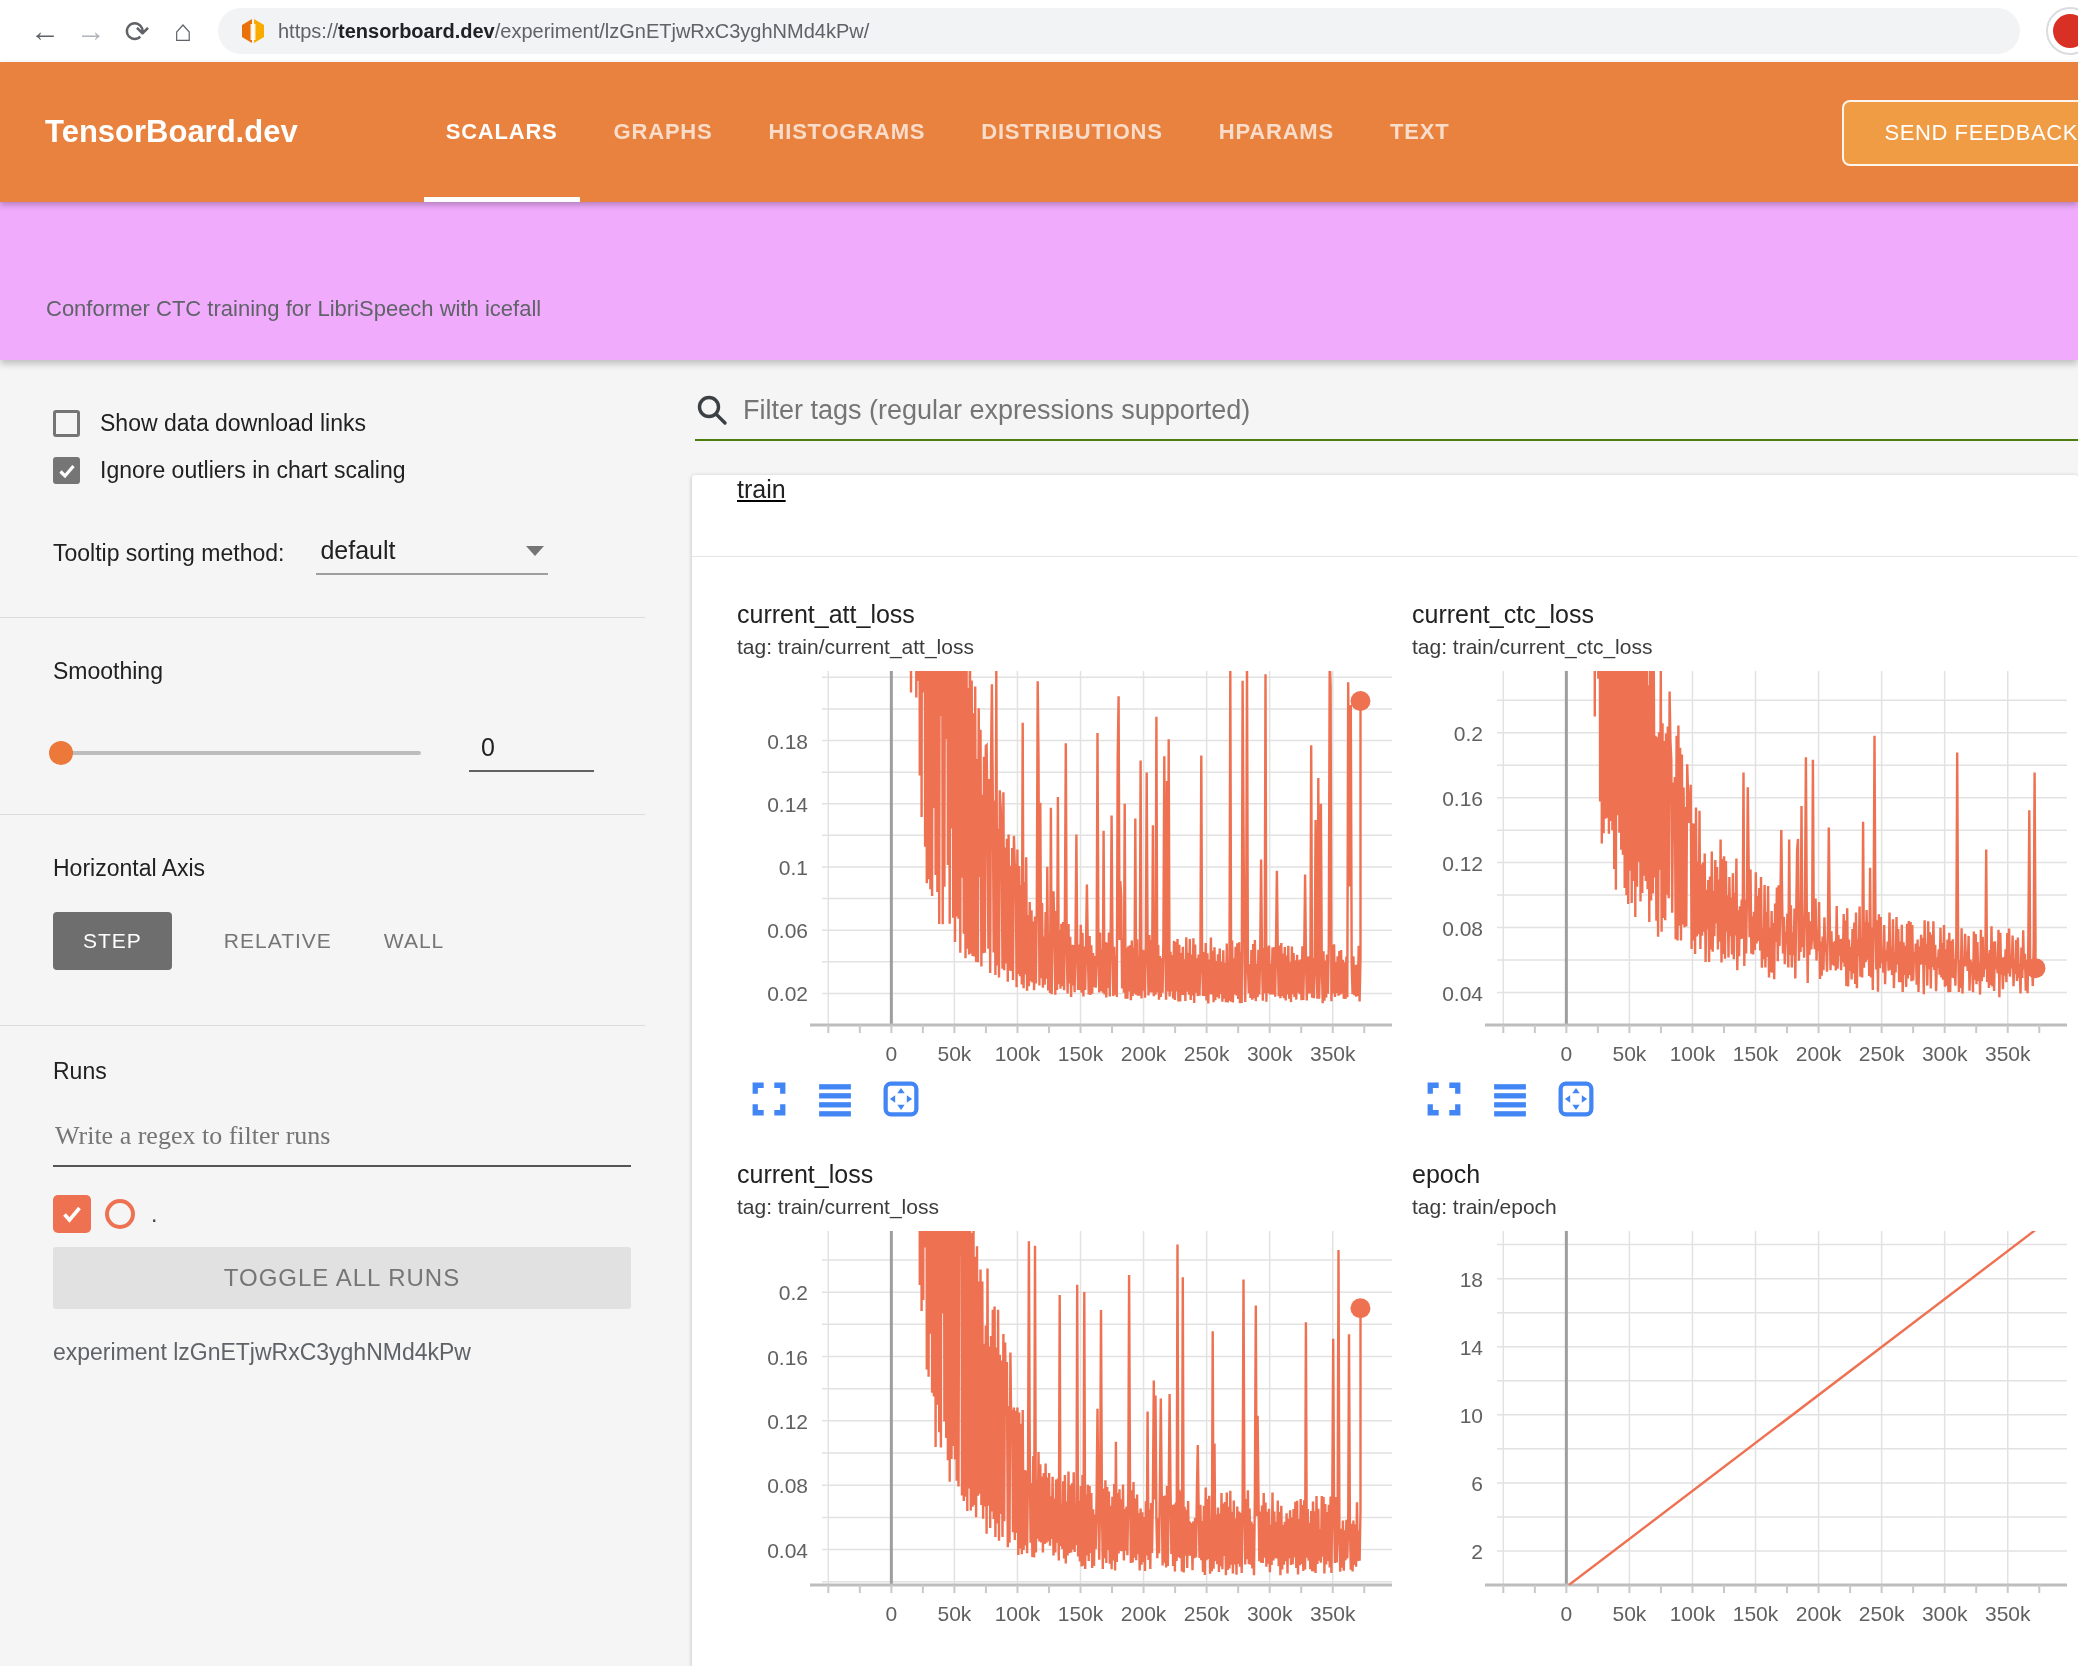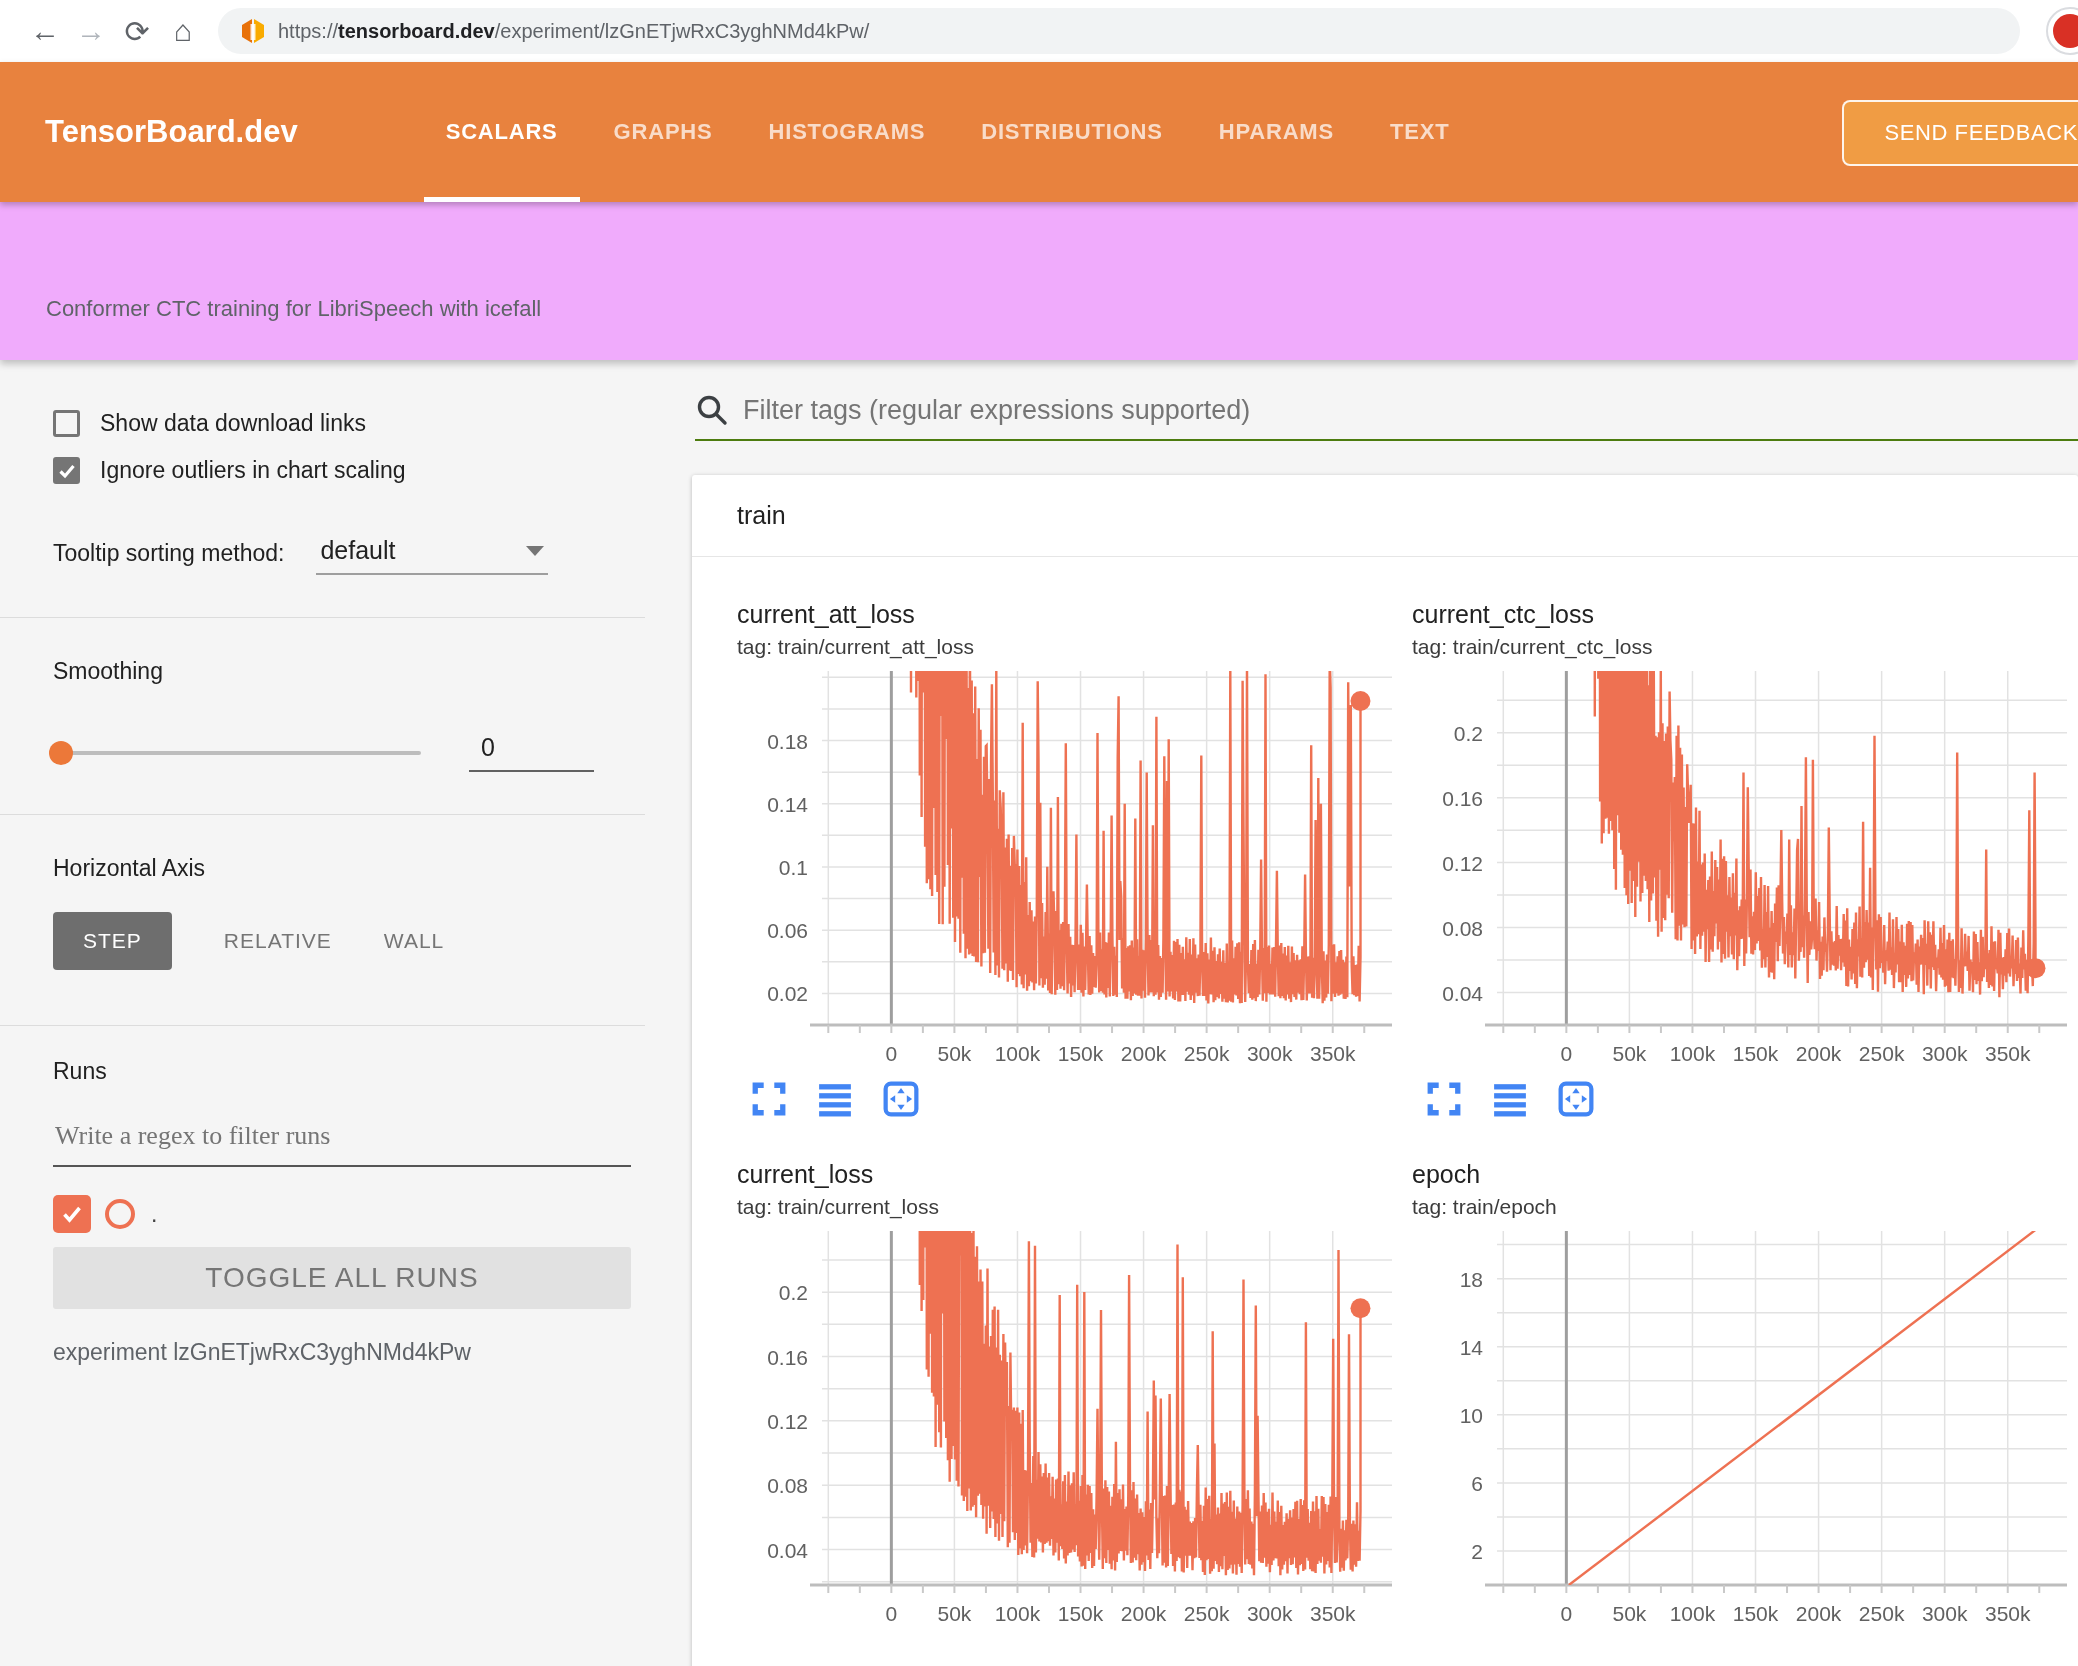--- a/index.html
+++ b/index.html
@@ -69,34 +69,34 @@
   .runs-input { display:block; width:578px; border:none; outline:none; background:transparent;
     border-bottom:2px solid #555; font-size:26px; color:#212121; padding:6px 2px 14px 2px;
     margin-top:30px; font-family:Liberation Serif, serif; }
   .runs-input::placeholder { color:#757575; }
   .run-row { display:flex; align-items:center; margin-top:28px; }
   .run-chk { width:38px; height:38px; background:#ee7152; border-radius:5px; display:flex;
     align-items:center; justify-content:center; cursor:pointer; }
   .run-circle { width:30px; height:30px; border:4px solid #ee7152; border-radius:50%; margin-left:14px; cursor:pointer; }
   .run-name { font-size:23px; color:#424242; margin-left:16px; }
   .toggle-btn { width:578px; height:62px; background:#e1e1e1; border:none; border-radius:3px;
-    color:#757575; font-size:28px; letter-spacing:1px; margin-top:14px; font-family:inherit; cursor:pointer; }
+    color:#757575; font-size:24px; letter-spacing:1px; margin-top:14px; font-family:inherit; cursor:pointer; }
   .exp-label { font-size:23px; color:#5f6368; margin-top:30px; }
 
   
   .main { flex:1; padding-top:33px; position:relative; }
   .filter-row { display:flex; align-items:center; margin-left:50px; border-bottom:2px solid #4d7c0f;
     padding-bottom:12px; }
   .filter-input { flex:1; border:none; outline:none; background:transparent; font-size:27px;
     color:#212121; margin-left:14px; font-family:inherit; }
   .filter-input::placeholder { color:#757575; }
   .card { margin-left:47px; margin-top:34px; background:#fff; border-radius:3px;
     box-shadow:0 1px 4px rgba(0,0,0,0.25); min-height:1250px; }
-  .card-header { height:82px; display:flex; align-items:center; padding-left:45px;
-    border-bottom:1px solid #e6e6e6; }
+  .card-header { height:82px; display:flex; align-items:flex-start; padding-left:45px;
+    border-bottom:1px solid #e6e6e6;text-decoration:underline; }
   .group-title { font-size:25px; color:#212121; }
   .charts-grid { display:grid; grid-template-columns:660px 660px; column-gap:15px; row-gap:42px;
     padding:42px 0 0 45px; }
   .chart-title { font-size:25px; color:#212121; line-height:30px; }
   .chart-tag { font-size:21px; color:#3c3c3c; line-height:28px; margin-top:4px; }
   .chart-plot { margin-top:6px; }
   .chart-plot svg { display:block; }
   .tick { font-size:21px; fill:#616161; }
   .chart-toolbar { display:flex; align-items:center; gap:30px; margin-top:12px; padding-left:14px; }
   .tool-ico { width:36px; height:36px; cursor:pointer; }

